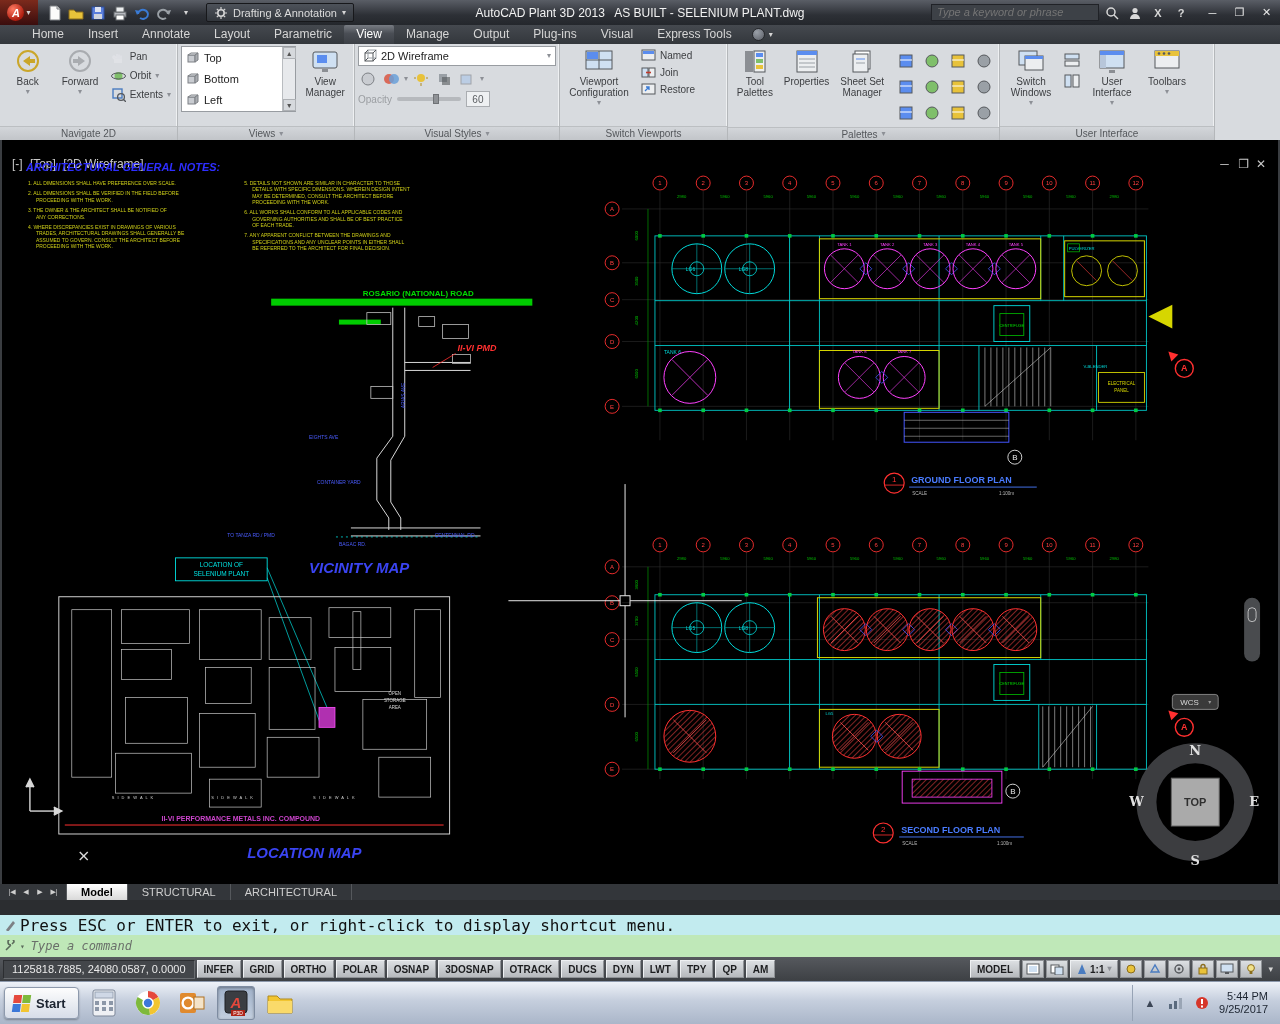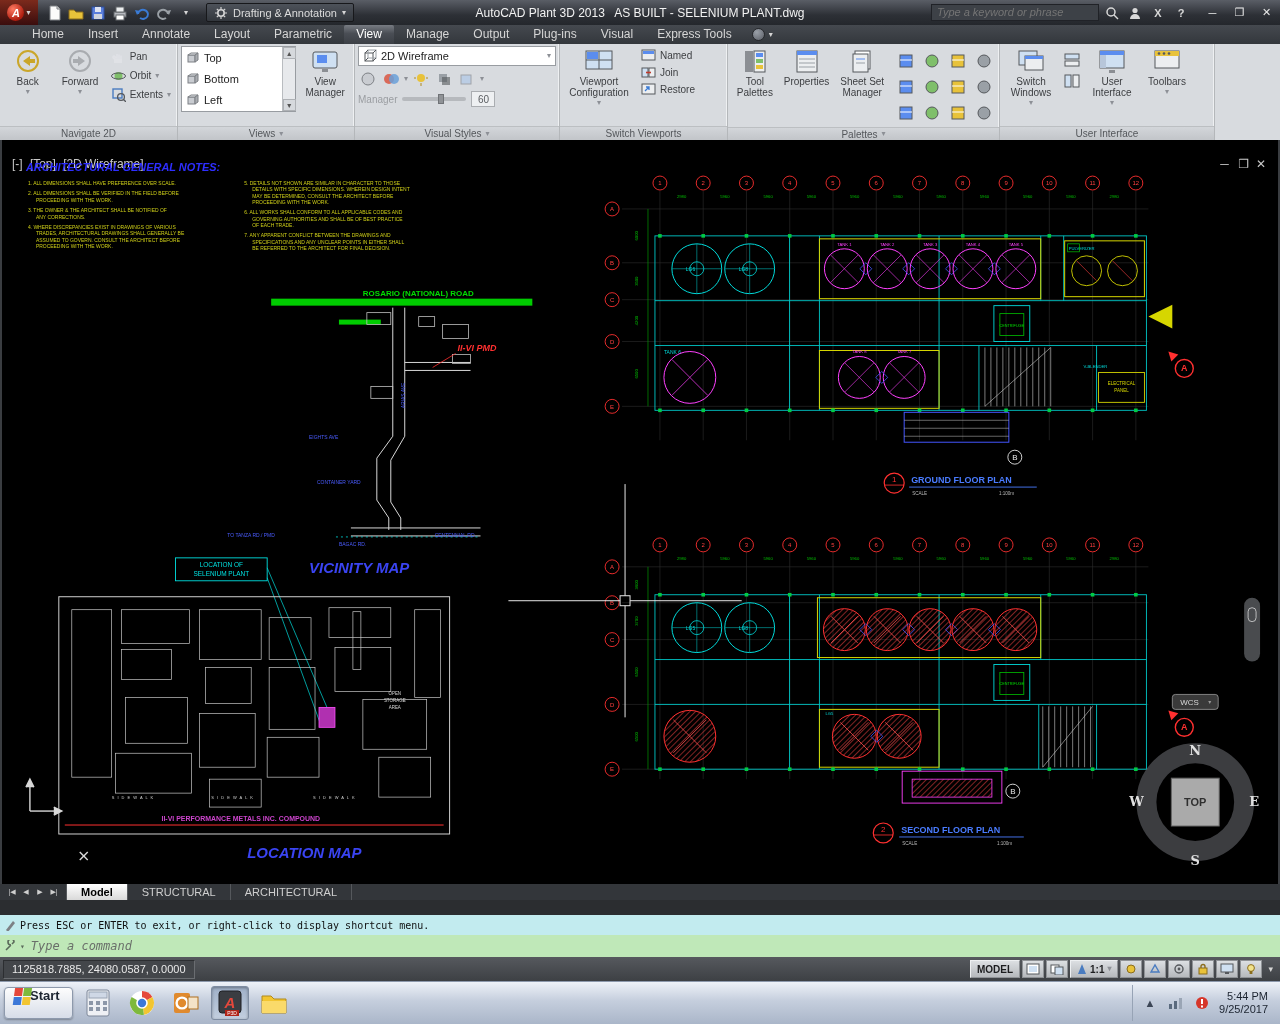--- a/index.html
+++ b/index.html
@@ -74,35 +74,35 @@
 
 
 .ltabs{height:16px;background:#33363a;display:flex;align-items:stretch;color:#cfcfcf;flex:none}
 .lnav{display:flex;align-items:center;gap:2px;padding:0 6px;border-right:1px solid #55585c}
 .lnavb{width:12px;height:12px;display:flex;align-items:center;justify-content:center;cursor:pointer;color:#cfcfcf;font-size:7px}
 .ltab{padding:1px 14px;font-size:11px;display:flex;align-items:center;cursor:pointer;border-right:1px solid #55585c}
 .ltab.active{background:linear-gradient(#ffffff,#d9d9d9);color:#000;font-weight:bold}
 
 
 .cgap{height:15px;background:#2b2d30;flex:none}
-.chist{height:20px;background:#c2ebef;display:flex;align-items:center;flex:none;font-family:"DejaVu Sans Mono",monospace;font-size:10px;color:#101010}
+.chist{height:20px;background:#c2ebef;display:flex;align-items:center;flex:none;font-family:"DejaVu Sans Mono",monospace;font-size:16px;color:#101010}
 .cprompt{height:22px;background:#bfe8b8;display:flex;align-items:center;flex:none;font-family:"DejaVu Sans Mono",monospace;font-size:12px;color:#6a6f6a;font-style:italic}
 .cic{width:16px;display:flex;align-items:center;justify-content:center;margin:0 2px}
 
 
 .status{height:24px;background:linear-gradient(#56595e,#3d4044);display:flex;align-items:center;padding:0 3px;gap:2px;flex:none}
 .coords{height:19px;padding:0 8px;display:flex;align-items:center;background:#43464a;border:1px solid #2c2e31;border-bottom-color:#6a6d71;border-right-color:#6a6d71;color:#e9e9e9;font-size:11px}
 .stbtn{height:18px;padding:0 6px;display:flex;align-items:center;justify-content:center;background:linear-gradient(#dcdfe2,#b6b9bd);border:1px solid #8f9296;border-top-color:#eef0f2;border-left-color:#eef0f2;color:#1c1d1f;font-size:10px;font-weight:bold;cursor:pointer}
 .sticon{width:22px;height:18px;padding:0;display:flex;align-items:center;justify-content:center;background:linear-gradient(#dcdfe2,#b6b9bd);border:1px solid #8f9296;cursor:pointer}
 .stgap{flex:1}
 .stchev{color:#d6d6d6;font-size:9px;padding:0 4px;cursor:pointer}
 
 
 .taskbar{height:43px;background:linear-gradient(#eef2f8,#c5cedd 45%,#aab6c9);display:flex;align-items:center;padding:0 4px;gap:6px;flex:none;border-top:1px solid #8d99ac}
-.startbtn{height:32px;padding:0 12px 0 8px;display:flex;gap:0;border-radius:4px;background:linear-gradient(#fdfdfd,#d7dde8);border:1px solid #8d99ac;font-weight:bold;font-size:13px;color:#1c2430;cursor:pointer;box-shadow:0 1px 2px rgba(0,0,0,.3)}
+.startbtn{height:32px;padding:0 12px 0 8px;display:flex;align-items:center;gap:6px;border-radius:4px;background:linear-gradient(#fdfdfd,#d7dde8);border:1px solid #8d99ac;font-weight:bold;font-size:13px;color:#1c2430;cursor:pointer;box-shadow:0 1px 2px rgba(0,0,0,.3)}
 .flag{display:grid;grid-template-columns:8px 8px;grid-auto-rows:8px;gap:1px;transform:skewX(-8deg)}
 .flag i{display:block}
 .tkbtn{width:38px;height:34px;display:flex;align-items:center;justify-content:center;border-radius:3px;cursor:pointer}
 .tkbtn.pressed{background:linear-gradient(#9fb0c8,#c3cfdf);border:1px solid #7e8ca1;box-shadow:inset 0 1px 3px rgba(0,0,0,.35)}
 .tray{margin-left:auto;display:flex;align-items:center;gap:8px;padding:0 8px;border-left:1px solid #97a3b5;height:36px}
 .clock{text-align:right;font-size:11px;color:#1c2430;line-height:13px}
 .trayic{width:18px;height:18px;display:flex;align-items:center;justify-content:center;cursor:pointer;color:#3c4656;font-weight:bold}
 </style>
 </head>
 <body>
@@ -350,21 +350,21 @@
               </svg>
             </div>
           <div class="vsbtn2">
               <svg width="16" height="16">
                 <rect x="2" y="4" width="10" height="9" fill="#a9c4e8" opacity=".6" stroke="#7d8085"></rect>
               </svg>
             </div>
           <span class="caret">▾</span>
         </div>
         <div class="oprow">
-          <span>Manager</span>
+          <span>Opacity</span>
           <div class="optrack">
               <div class="opthumb"></div>
             </div>
           <div class="opval">60</div>
         </div>
       </div>
       <div class="rplabel">
           <span>Visual Styles</span>
           <span class="caret">▾</span>
         </div>
@@ -1212,20 +1212,35 @@
         <svg width="12" height="12">
           <path d="M2,10 l5,-5 M7,5 a3,3 0 1 1 3,-3 l-2,2" stroke="#5a6a5a" stroke-width="1.6" fill="none"></path>
         </svg>
       </div>
     <span style="color:#5a6a5a;font-size:8px;margin-right:6px">▾</span>
     <span>Type a command</span>
   </div>
 
   <div class="status">
     <div class="coords">1125818.7885, 24080.0587, 0.0000</div>
+    <div id="toggles-holder" style="display:flex;gap:2px">
+        <div class="stbtn">INFER</div>
+        <div class="stbtn">GRID</div>
+        <div class="stbtn">ORTHO</div>
+        <div class="stbtn">POLAR</div>
+        <div class="stbtn">OSNAP</div>
+        <div class="stbtn">3DOSNAP</div>
+        <div class="stbtn">OTRACK</div>
+        <div class="stbtn">DUCS</div>
+        <div class="stbtn">DYN</div>
+        <div class="stbtn">LWT</div>
+        <div class="stbtn">TPY</div>
+        <div class="stbtn">QP</div>
+        <div class="stbtn">AM</div>
+      </div>
     <div class="stgap"></div>
     <div class="stbtn">MODEL</div>
     <div class="sticon">
         <svg width="14" height="12">
           <rect x="1" y="1" width="12" height="10" fill="#fff" stroke="#55585c"></rect>
           <rect x="3" y="3" width="8" height="6" fill="#cfe0f2"></rect>
         </svg>
       </div>
     <div class="sticon">
         <svg width="14" height="12">

